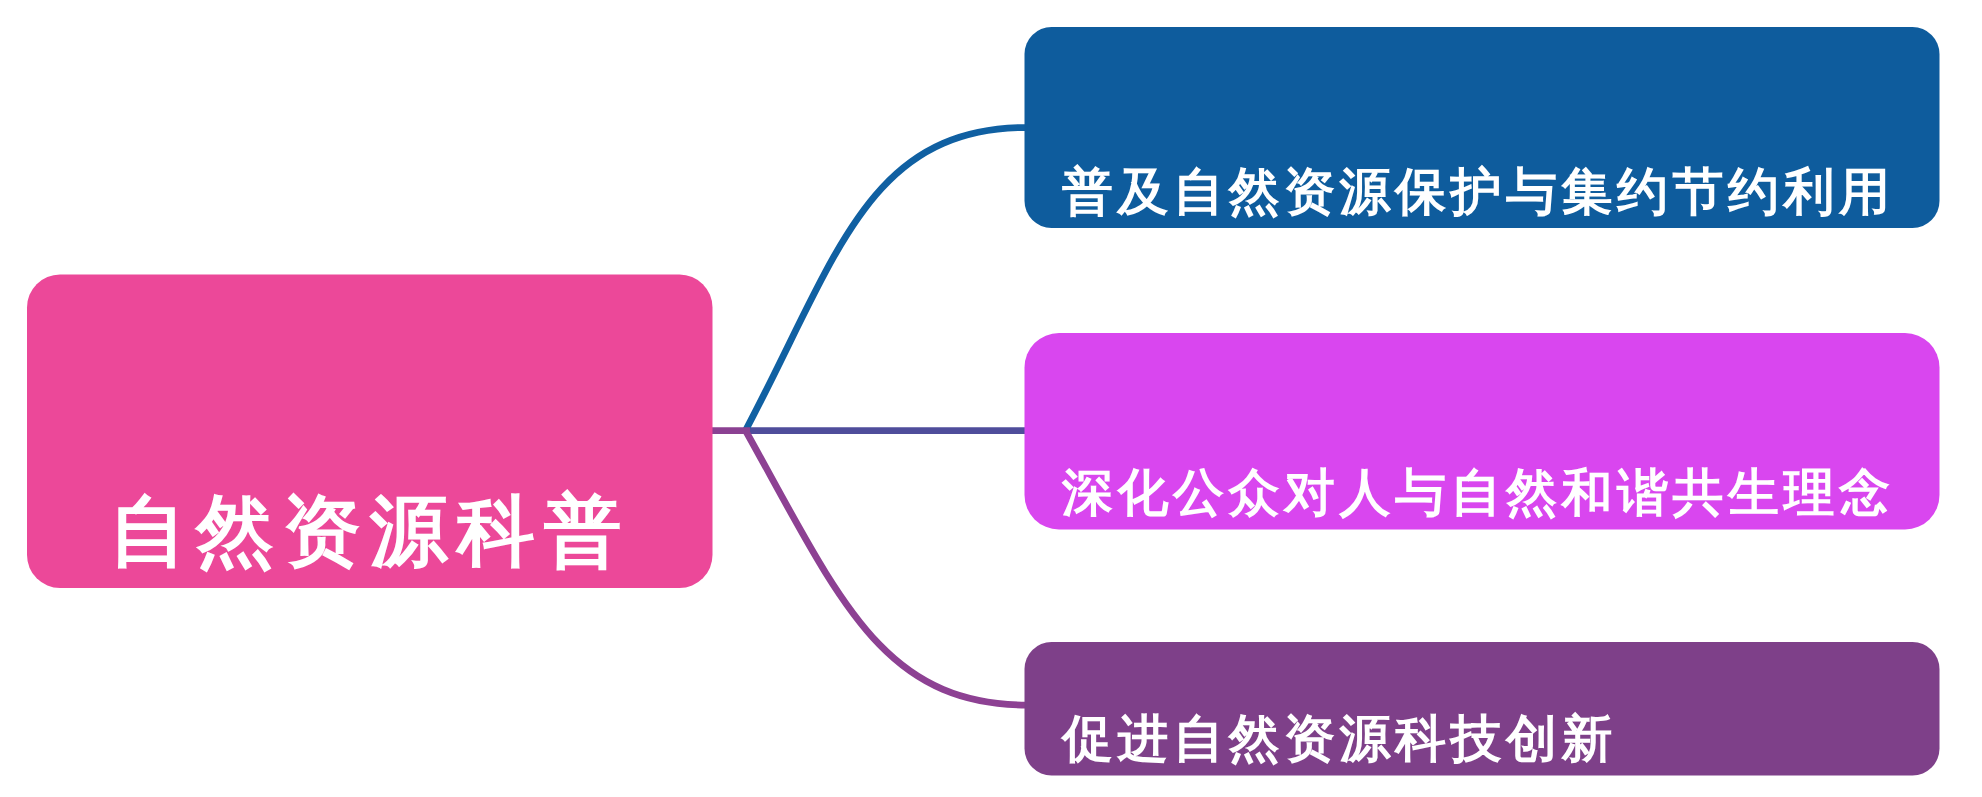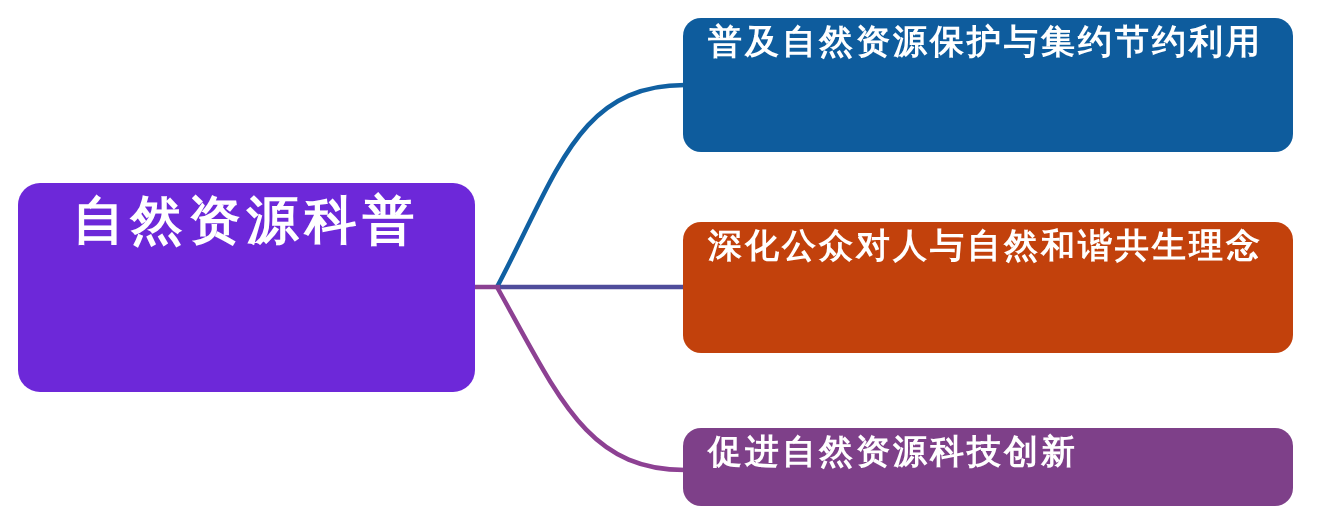--- a/index.html
+++ b/index.html
@@ -27,21 +27,21 @@
     stroke-width: 4.5;
     stroke-linecap: butt;
   }
   .node {
     position: absolute;
     color: #ffffff;
     font-weight: bold;
     box-sizing: border-box;
     display: flex;
     flex-direction: column;
-    justify-content: space-between;
+    justify-content: flex-end;
   }
   .root-node {
     left: 18px;
     top: 183px;
     width: 457px;
     height: 209px;
     border-radius: 22px;
     align-items: center;
     text-align: center;
     font-size: 52px;
@@ -55,47 +55,47 @@
     align-items: flex-start;
     text-align: left;
     padding-left: 25px;
     padding-right: 16px;
     font-size: 34px;
     line-height: 47px;
     letter-spacing: 3px;
   }
   .branch-1 { top: 18px;  height: 134px; }
   .branch-2 { top: 222px; height: 131px; }
-  .branch-3 { top: 428px; height: 78px;  }
+  .branch-3 { top: 428px; height: 89px;  }
   .node-line {
     display: block;
     white-space: nowrap;
   }
 </style>
 </head>
 <body>
 
 <div class="canvas">
 
   <svg class="connector-layer" viewBox="0 0 1321 531" aria-hidden="true">
     <path d="M497,287 L685,287" stroke="#4f4d9b"></path>
     <path d="M497,287 C558,172 578,85 685,85" stroke="#1060a2"></path>
     <path d="M497,287 C560,400 588,470 685,470" stroke="#8d4193"></path>
     <path d="M473,287 L500,287" stroke="#8b4192"></path>
   </svg>
 
-  <div class="node root-node" style="background-color: #6d28d9;">
+  <div class="node root-node" style="background-color: #ec4899;">
     <span class="node-line">自然资源科普</span>
   </div>
 
   <div class="node branch-node branch-1" style="background-color: rgb(14, 92, 157);">
     <span class="node-line">普及自然资源保护与集约节约利用</span>
   </div>
 
-  <div class="node branch-node branch-2" style="background-color: #c2410c;">
+  <div class="node branch-node branch-2" style="background-color: #d946ef; border-radius: 23px;">
     <span class="node-line">深化公众对人与自然和谐共生理念</span>
   </div>
 
   <div class="node branch-node branch-3" style="background-color: rgb(126, 64, 137);">
     <span class="node-line">促进自然资源科技创新</span>
   </div>
 
 </div>
 
 </body></html>

